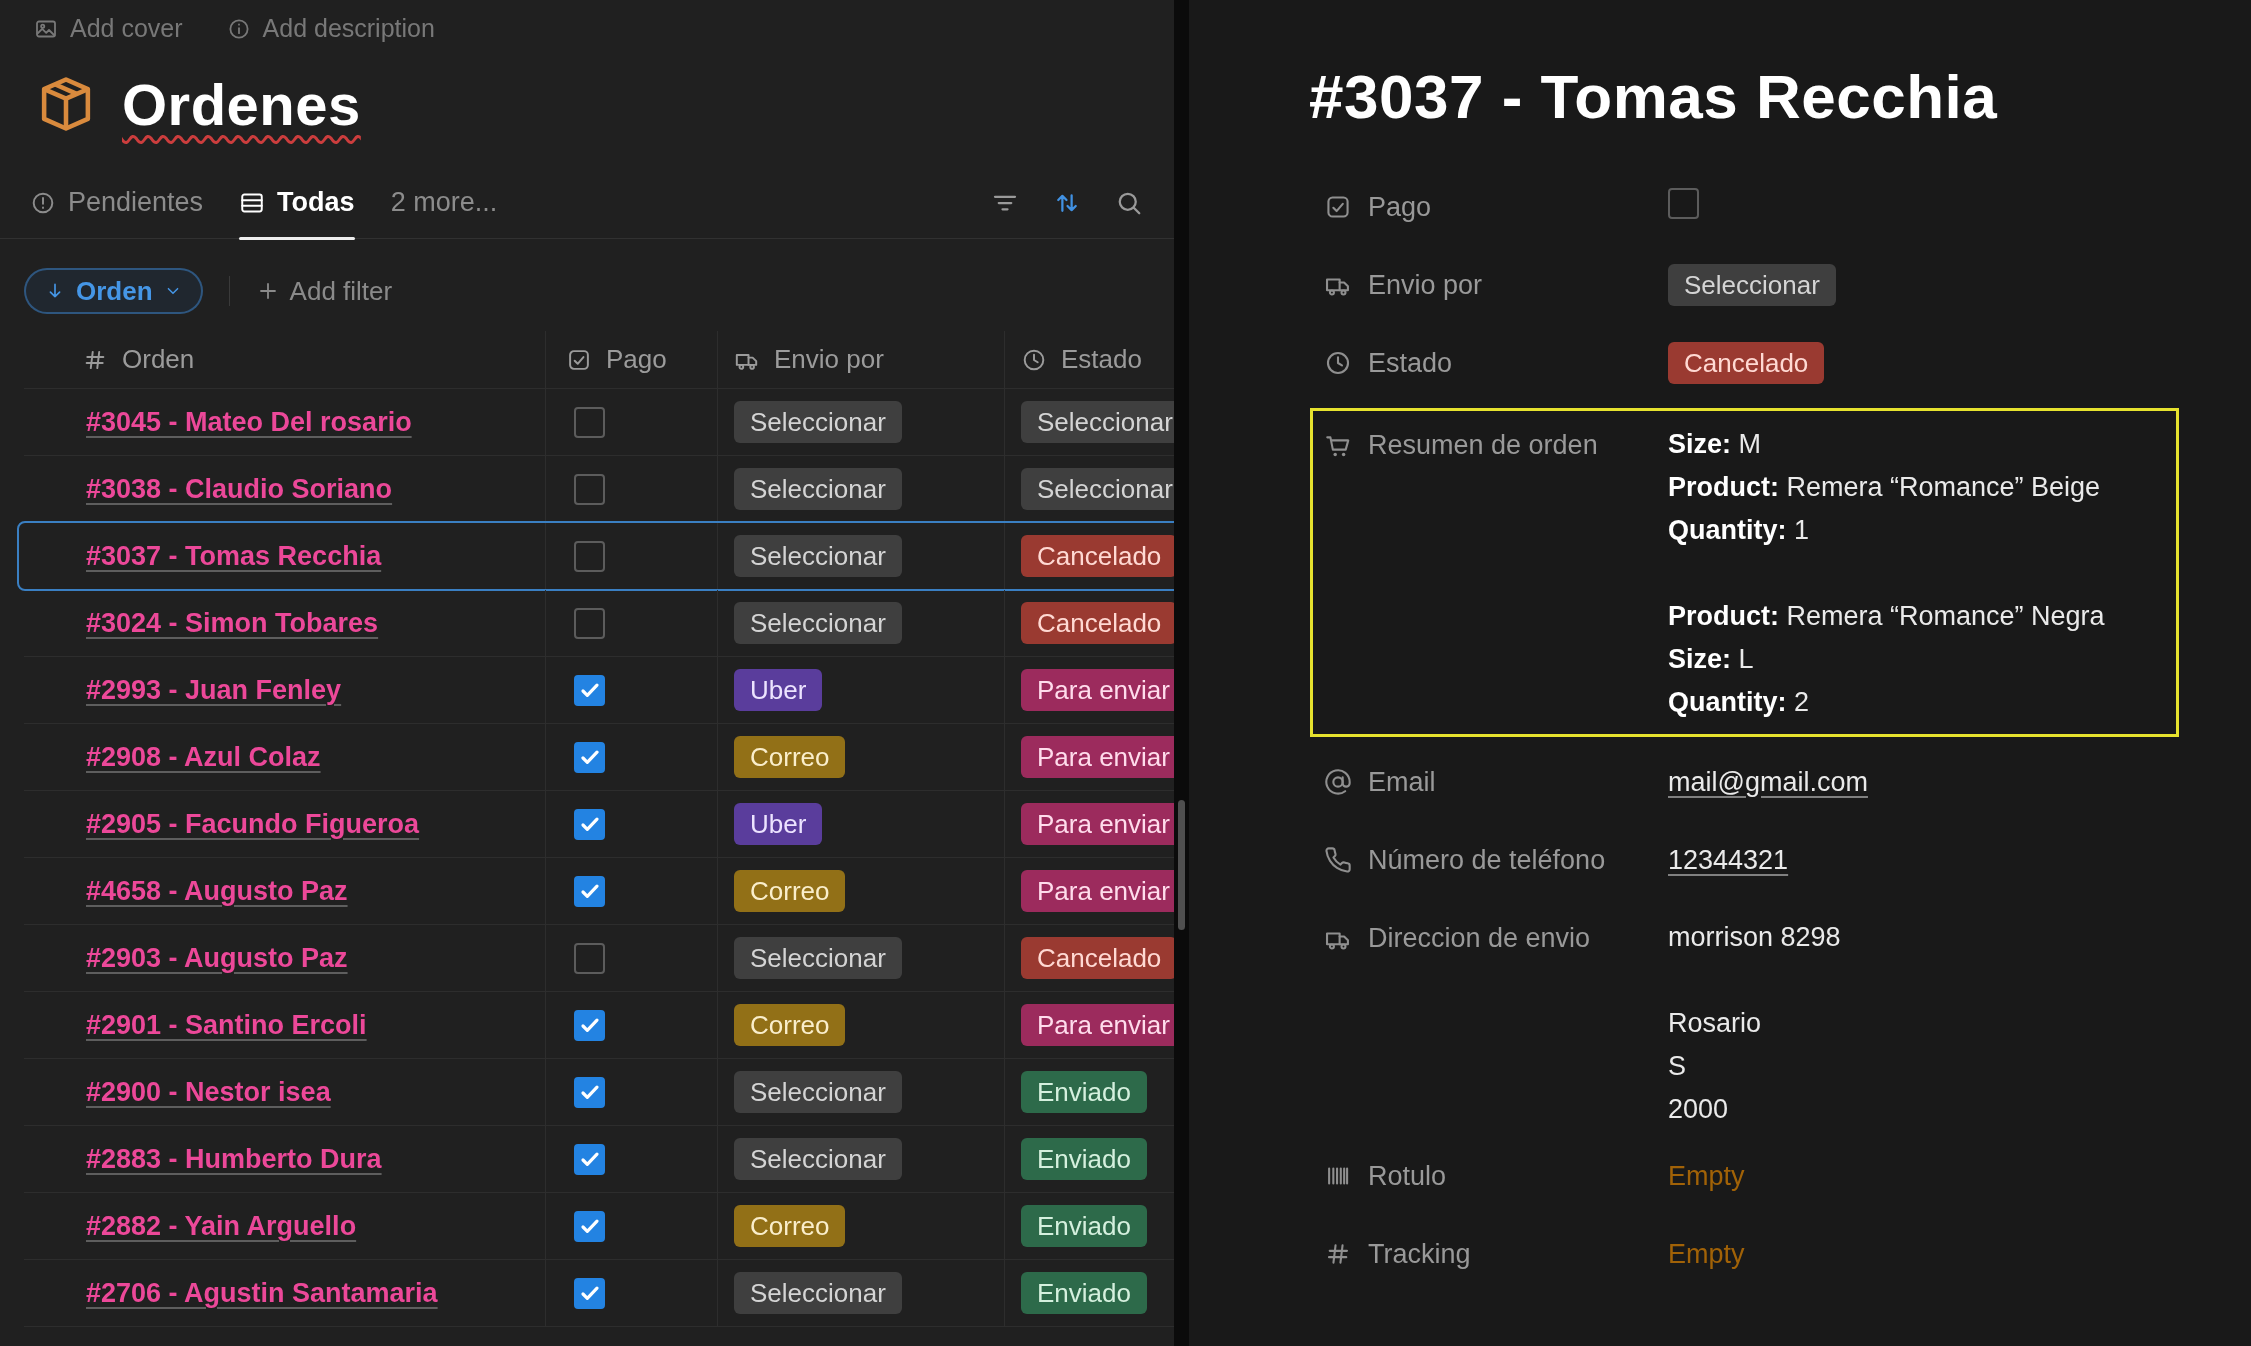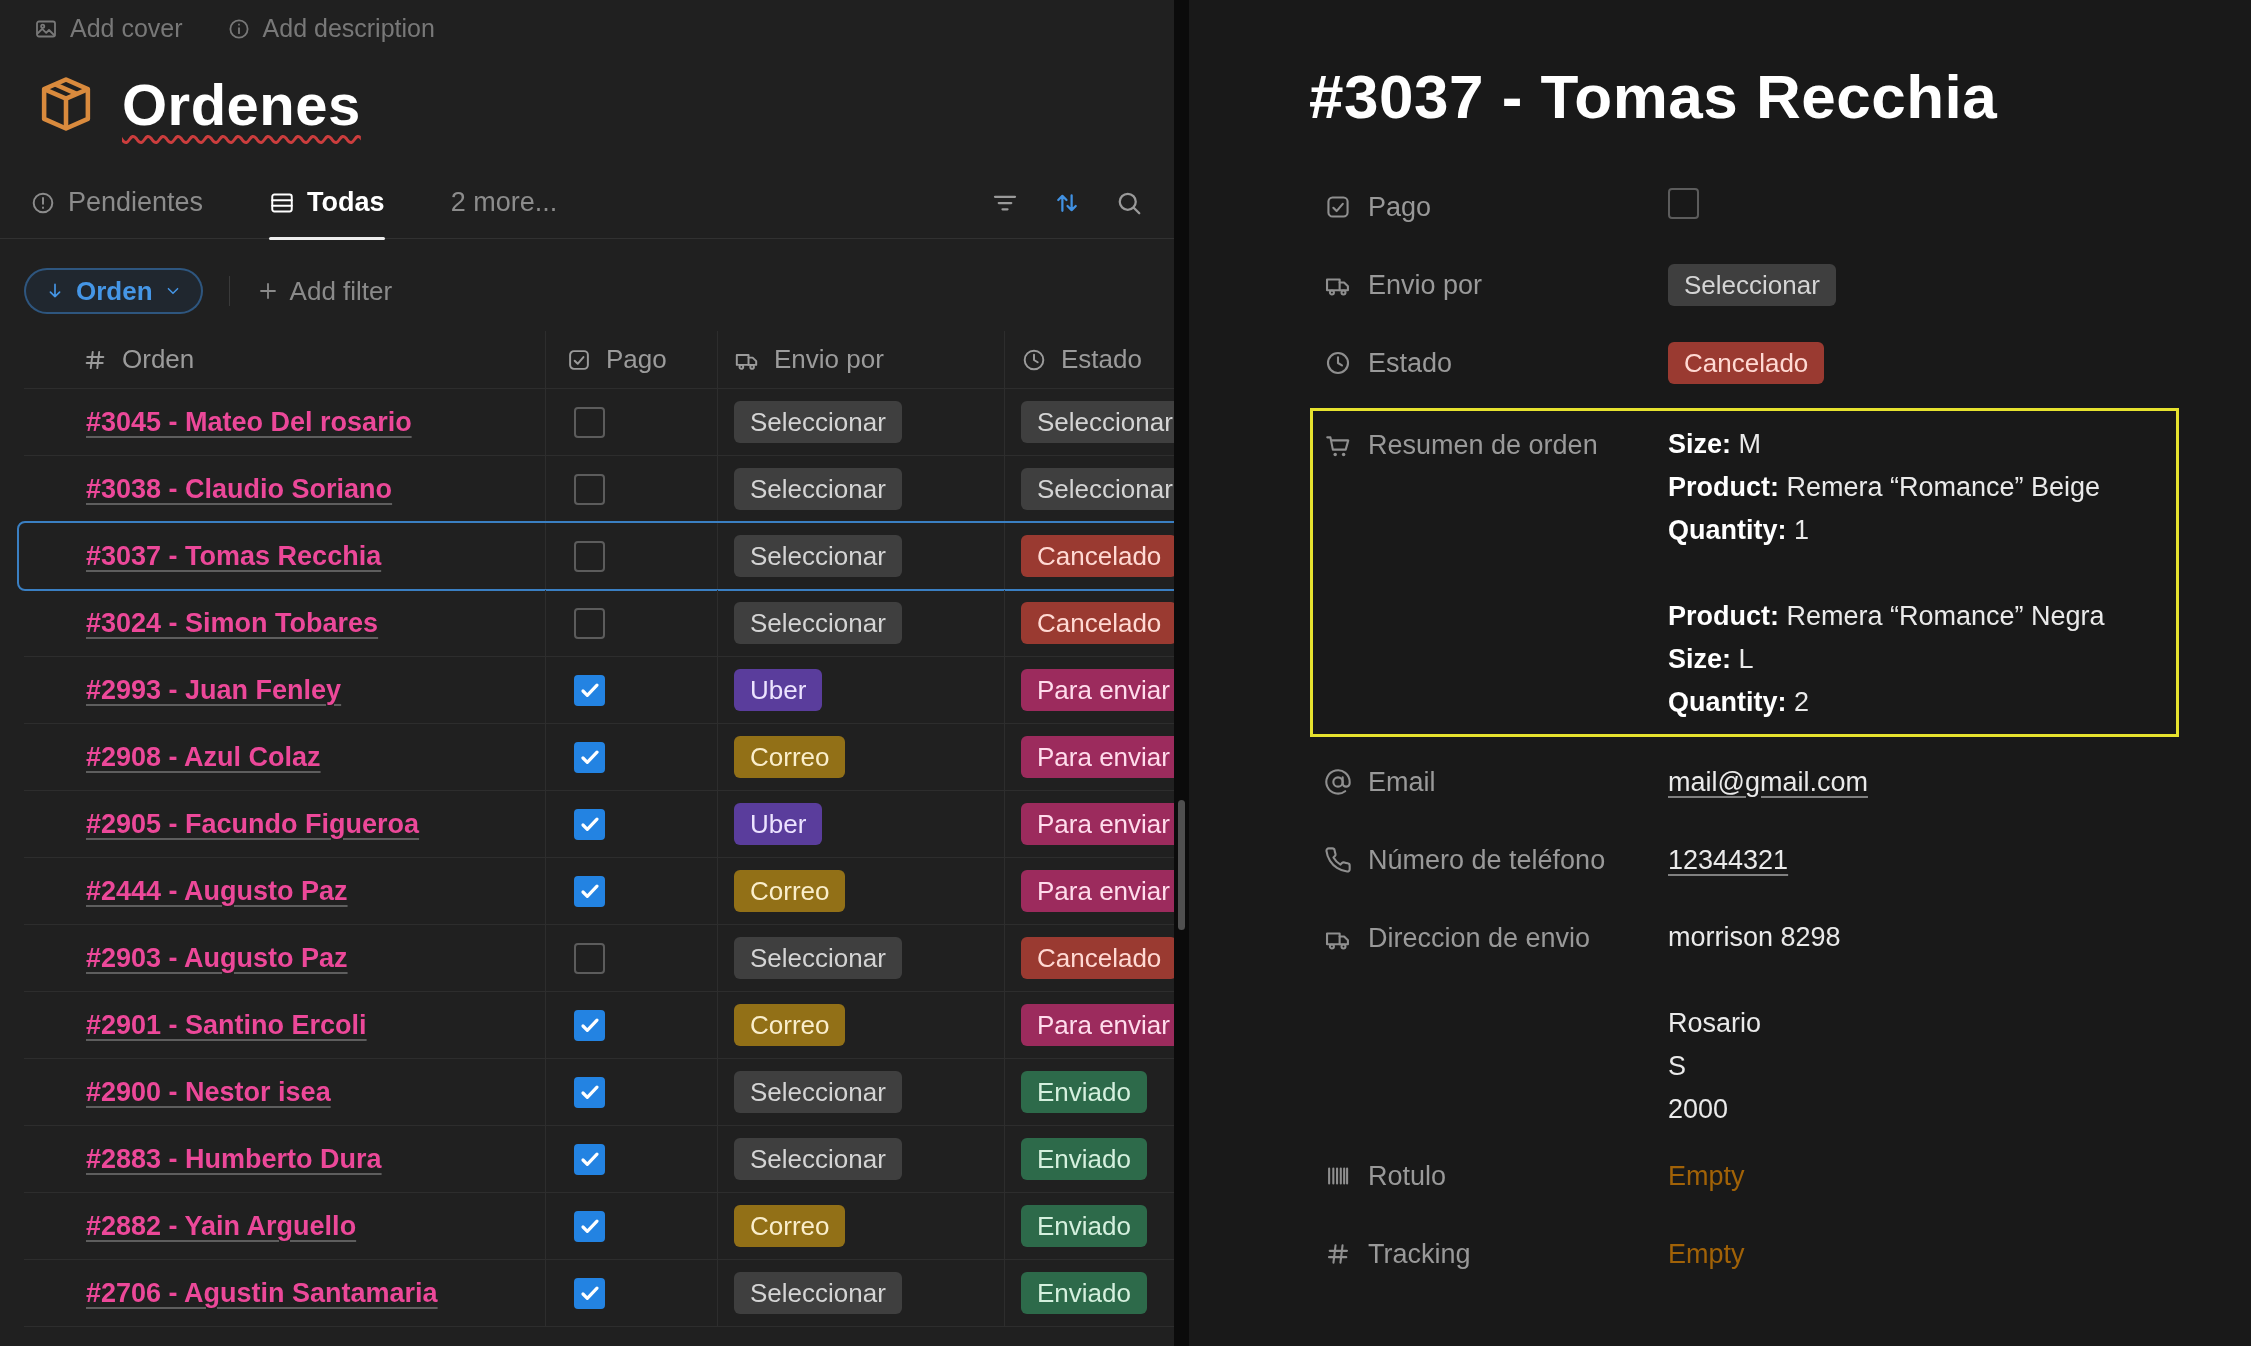--- a/index.html
+++ b/index.html
@@ -16,21 +16,21 @@
   .topbar{display:flex;gap:44px;align-items:center;padding:14px 0 0 34px;color:#787878;font-size:25px}
   .topbar-btn{display:flex;align-items:center;gap:12px;cursor:pointer}
   .title-row{display:flex;align-items:center;gap:24px;margin:28px 0 0 34px;height:66px}
   .page-icon{width:64px;height:64px;display:inline-flex}
   .page-icon svg{width:100%;height:100%}
   .page-title{margin:0;font-size:58px;font-weight:700;color:#fff;letter-spacing:.5px;
       text-decoration-line:underline;text-decoration-style:wavy;text-decoration-color:#cc3d3d;
       text-decoration-thickness:3px;text-underline-offset:10px}
   .tabs-row{display:flex;align-items:center;justify-content:space-between;margin-top:30px;
       padding:0 28px 0 30px;height:72px;border-bottom:1px solid #313131}
-  .tabs{display:flex;align-items:center;gap:66px;height:100%}
+  .tabs{display:flex;align-items:center;gap:36px;height:100%}
   .tab{position:relative;display:flex;align-items:center;gap:12px;height:100%;color:#8c8c8c;font-size:27px;cursor:pointer}
   .tab.active{color:#fff;font-weight:700}
   .tab.active::after{content:"";position:absolute;left:0;right:0;bottom:-2px;height:3px;background:#ededed;border-radius:2px}
   .toolbar{display:flex;align-items:center;gap:32px;color:#9a9a9a}
   .tool{cursor:pointer}
   .sort-active{color:#4191e2}
   .new-btn{display:flex;align-items:stretch;height:52px;background:#2383e2;border-radius:8px;color:#fff;
       font-size:27px;font-weight:700;overflow:hidden;cursor:pointer;margin-left:6px}
   .nb-label{display:flex;align-items:center;padding:0 20px}
   .nb-split{width:1px;background:rgba(255,255,255,.35)}
@@ -363,21 +363,21 @@
             </div>
      <div class="td c3">
               <span class="pill" style="background:#5a3d9c;color:#ece3ff">Uber</span>
             </div>
      <div class="td c4">
               <span class="pill" style="background:#9c2b5d;color:#ffdcec">Para enviar</span>
             </div>
    </div>
           <div class="t-row">
      <div class="td c1">
-              <span class="row-title">#2444 - Augusto Paz</span>
+              <span class="row-title">#4658 - Augusto Paz</span>
             </div>
      <div class="td c2">
               <span class="checkbox checked">
                 <svg viewBox="0 0 24 24" fill="none" stroke="#ffffff" stroke-width="3.2" stroke-linecap="round" stroke-linejoin="round">
                   <path d="M5 13l4.3 4.3L19 7.2"></path>
                 </svg>
               </span>
             </div>
      <div class="td c3">
               <span class="pill" style="background:#927017;color:#faeecb">Correo</span>

